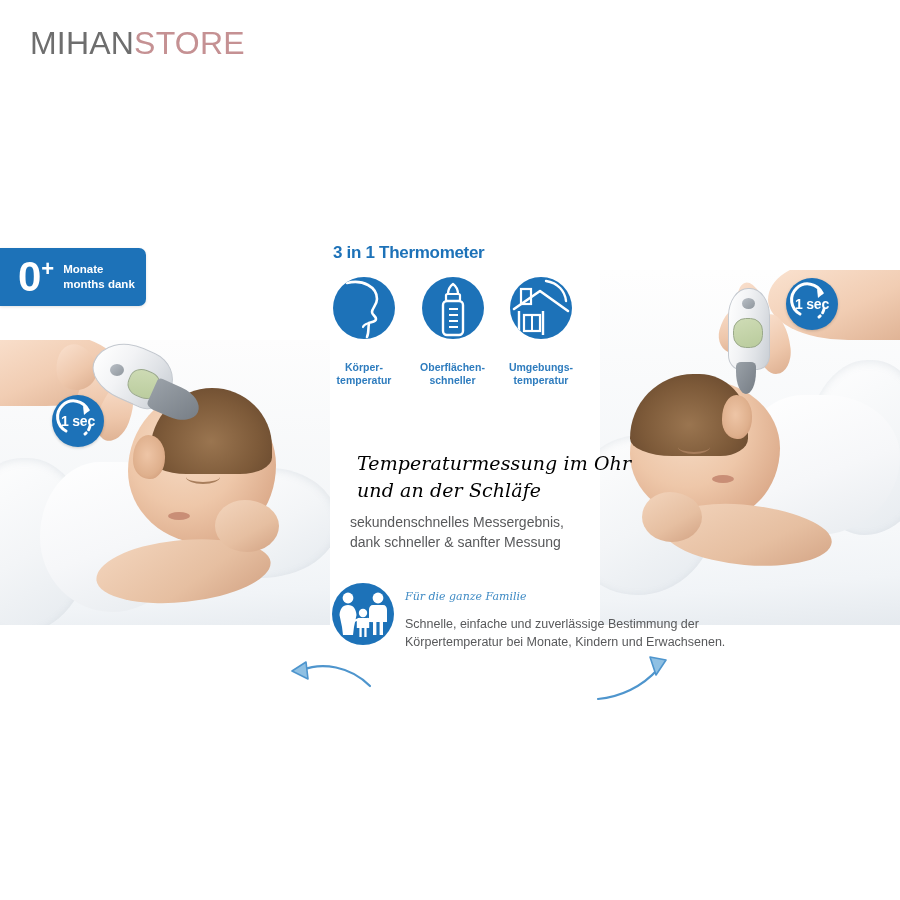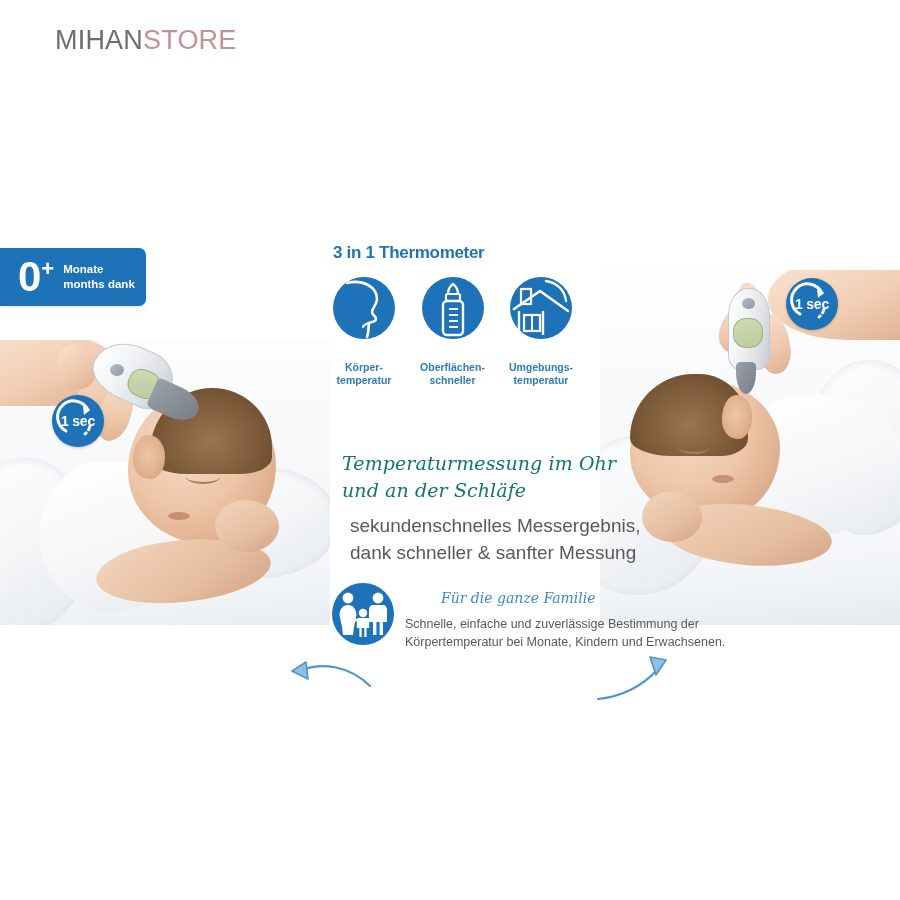--- a/index.html
+++ b/index.html
@@ -13,25 +13,24 @@
     position: relative;
     overflow: hidden;
     font-family: "Liberation Sans", sans-serif;
   }
 
   
   #brand-logo {
     position: absolute;
     left: 30px;
     top: 25px;
-    font-size: 27px;
+    font-size: 32px;
     letter-spacing: 0.2px;
     font-weight: 400;
     white-space: nowrap;
-    margin-left: 25px;
   }
   #brand-logo .mihan { color: #6e6e6e; }
   #brand-logo .store { color: #c59193; }
 
   
   #banner {
     position: absolute;
     left: 0;
     top: 215px;
     width: 900px;
@@ -243,35 +242,35 @@
     font-size: 10.5px;
     font-weight: 700;
     color: #2e7cbe;
     line-height: 1.25;
     white-space: pre-line;
   }
 
   
   #callout-script {
     position: absolute;
-    left: 342px;
+    left: 357px;
     top: 235px;
     font-family: "DejaVu Serif", serif;
     font-style: italic;
     font-size: 19px;
-    color: #0f766e;
+    color: #000000;
     line-height: 1.42;
     white-space: pre-line;
     letter-spacing: 0.1px;
   }
   #callout-sub {
     position: absolute;
     left: 350px;
     top: 298px;
-    font-size: 19px;
+    font-size: 14px;
     color: #58595b;
     line-height: 1.42;
     white-space: pre-line;
   }
 
   
   #family-block {
     position: absolute;
     left: 332px;
     top: 368px;
@@ -285,24 +284,23 @@
     height: 62px;
     border-radius: 50%;
     background: #1d72b8;
   }
   #family-title {
     position: absolute;
     left: 73px;
     top: 7px;
     font-family: "DejaVu Serif", serif;
     font-style: italic;
-    font-size: 14px;
+    font-size: 11px;
     color: #3e8ac4;
     white-space: nowrap;
-    margin-left: 36px;
   }
   #family-text {
     position: absolute;
     left: 73px;
     top: 32px;
     font-size: 12.5px;
     color: #58595b;
     line-height: 1.45;
     white-space: pre-line;
   }

